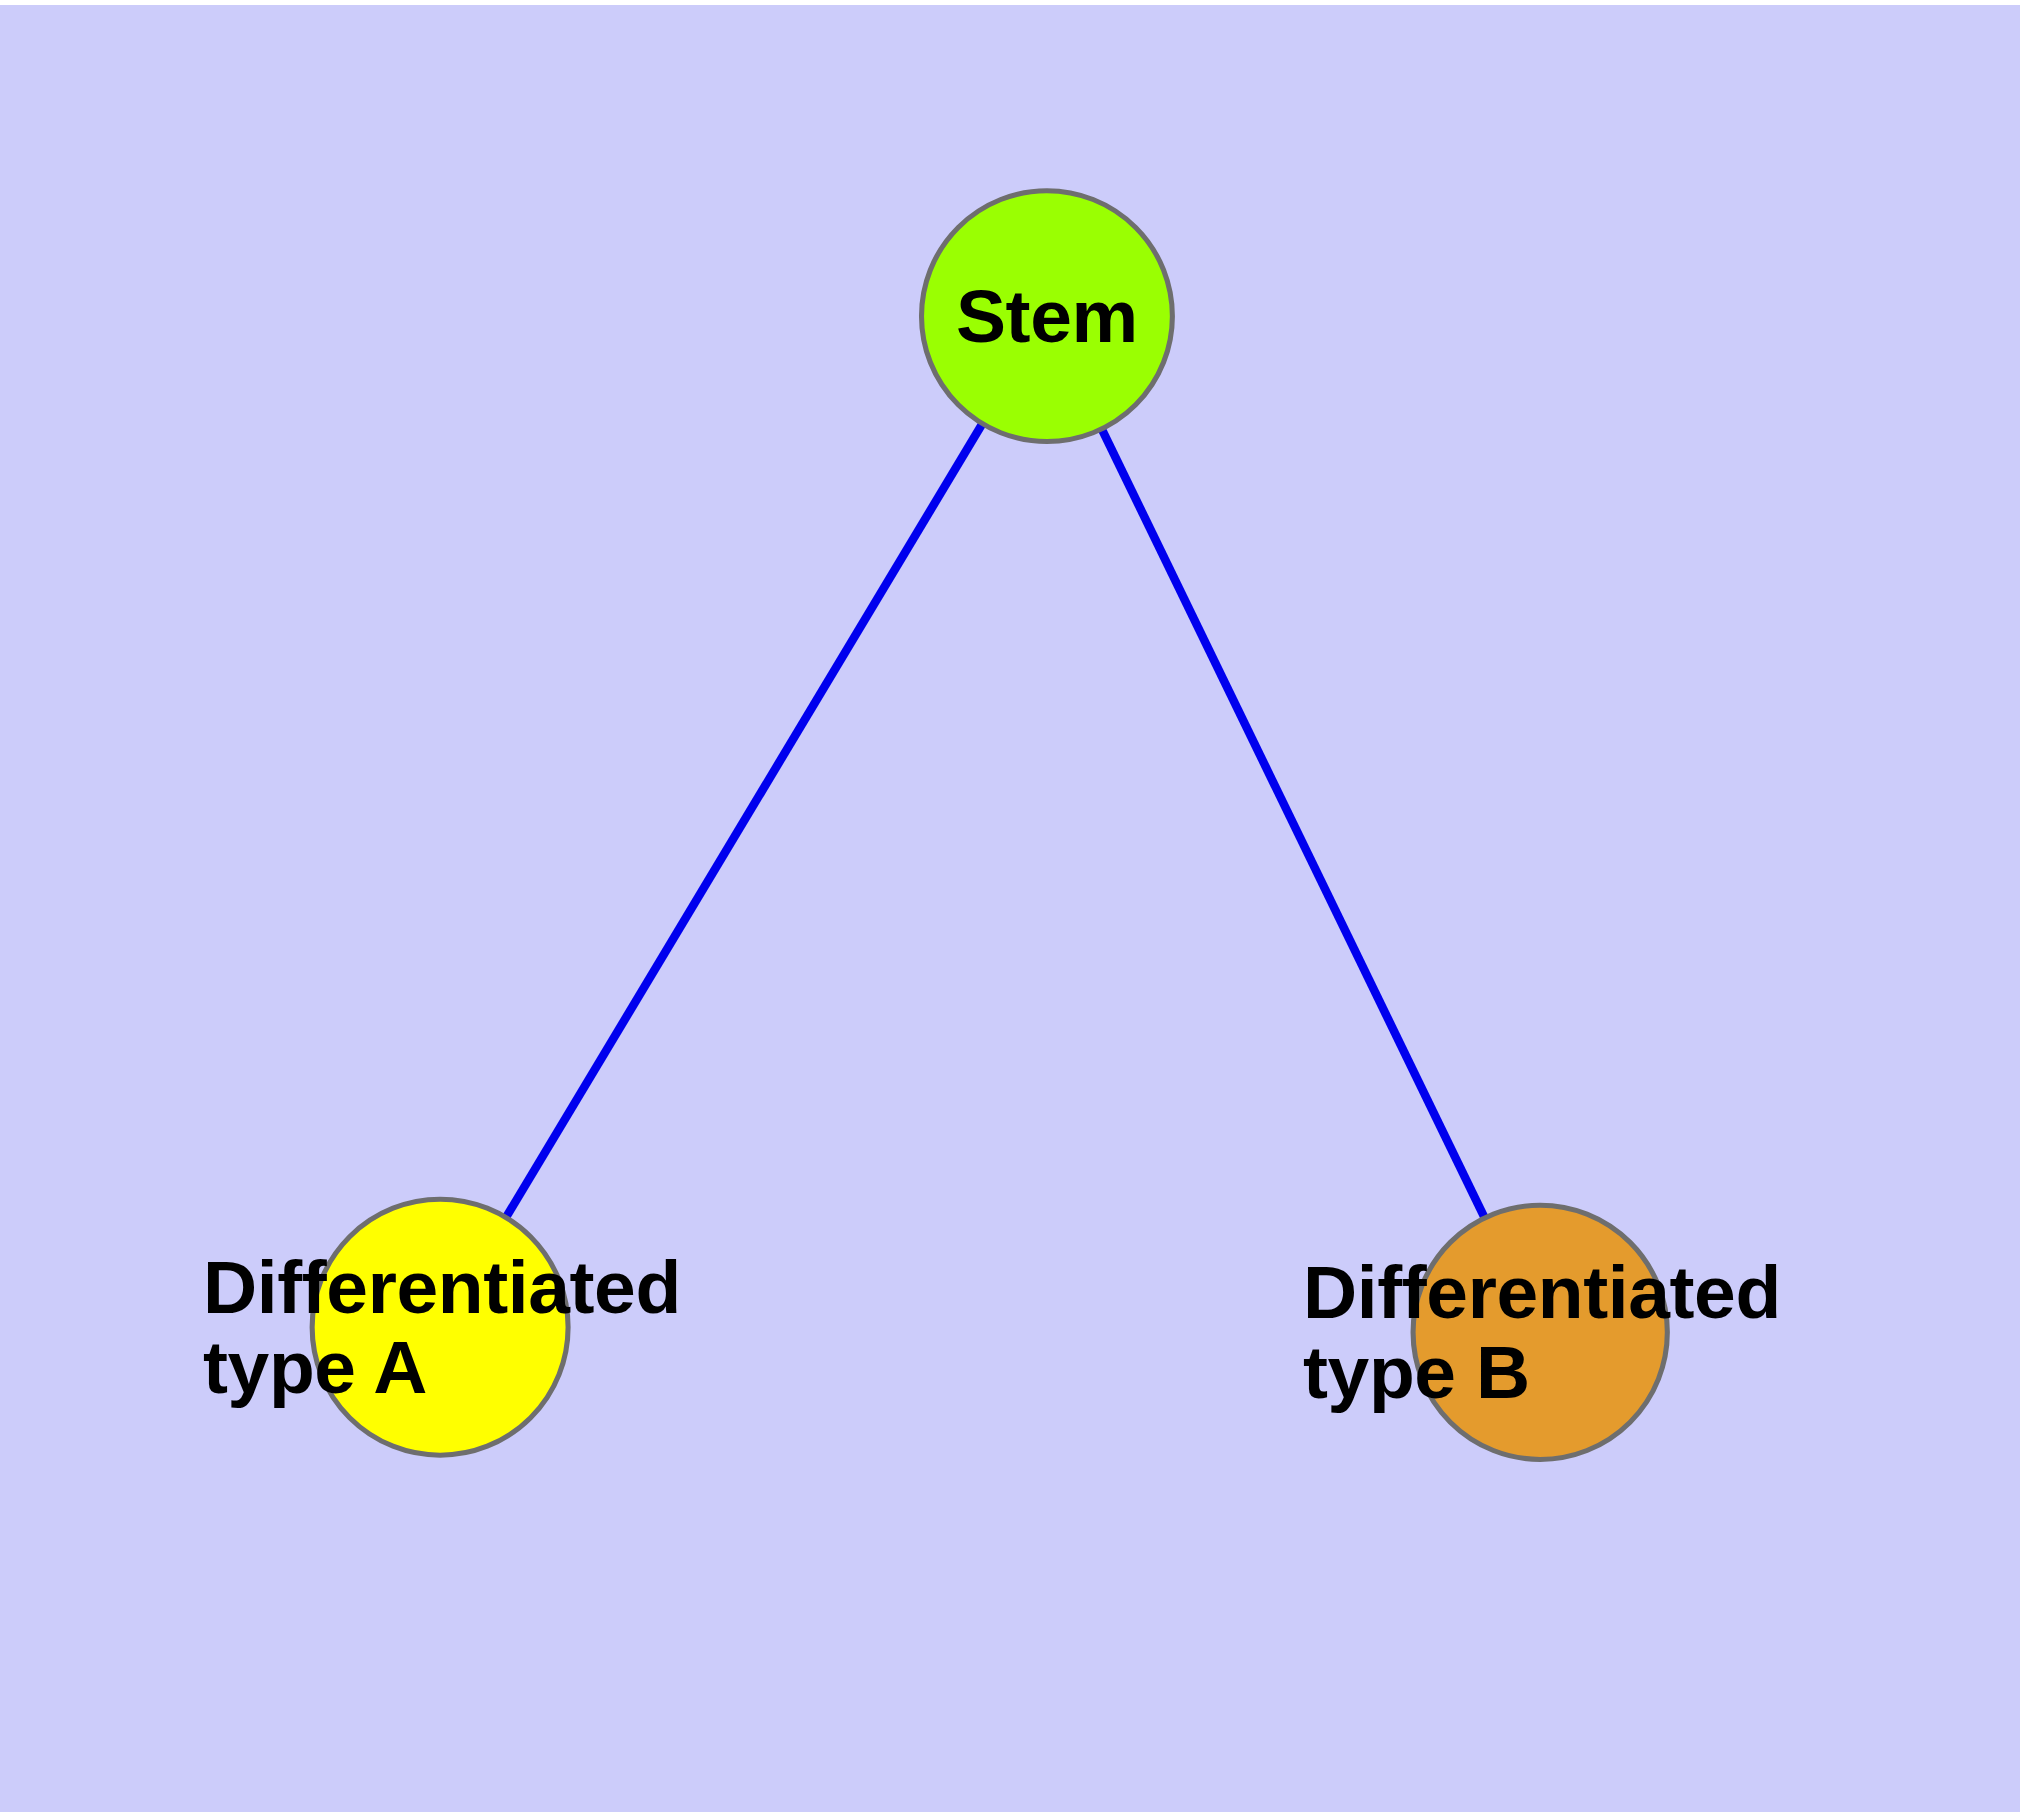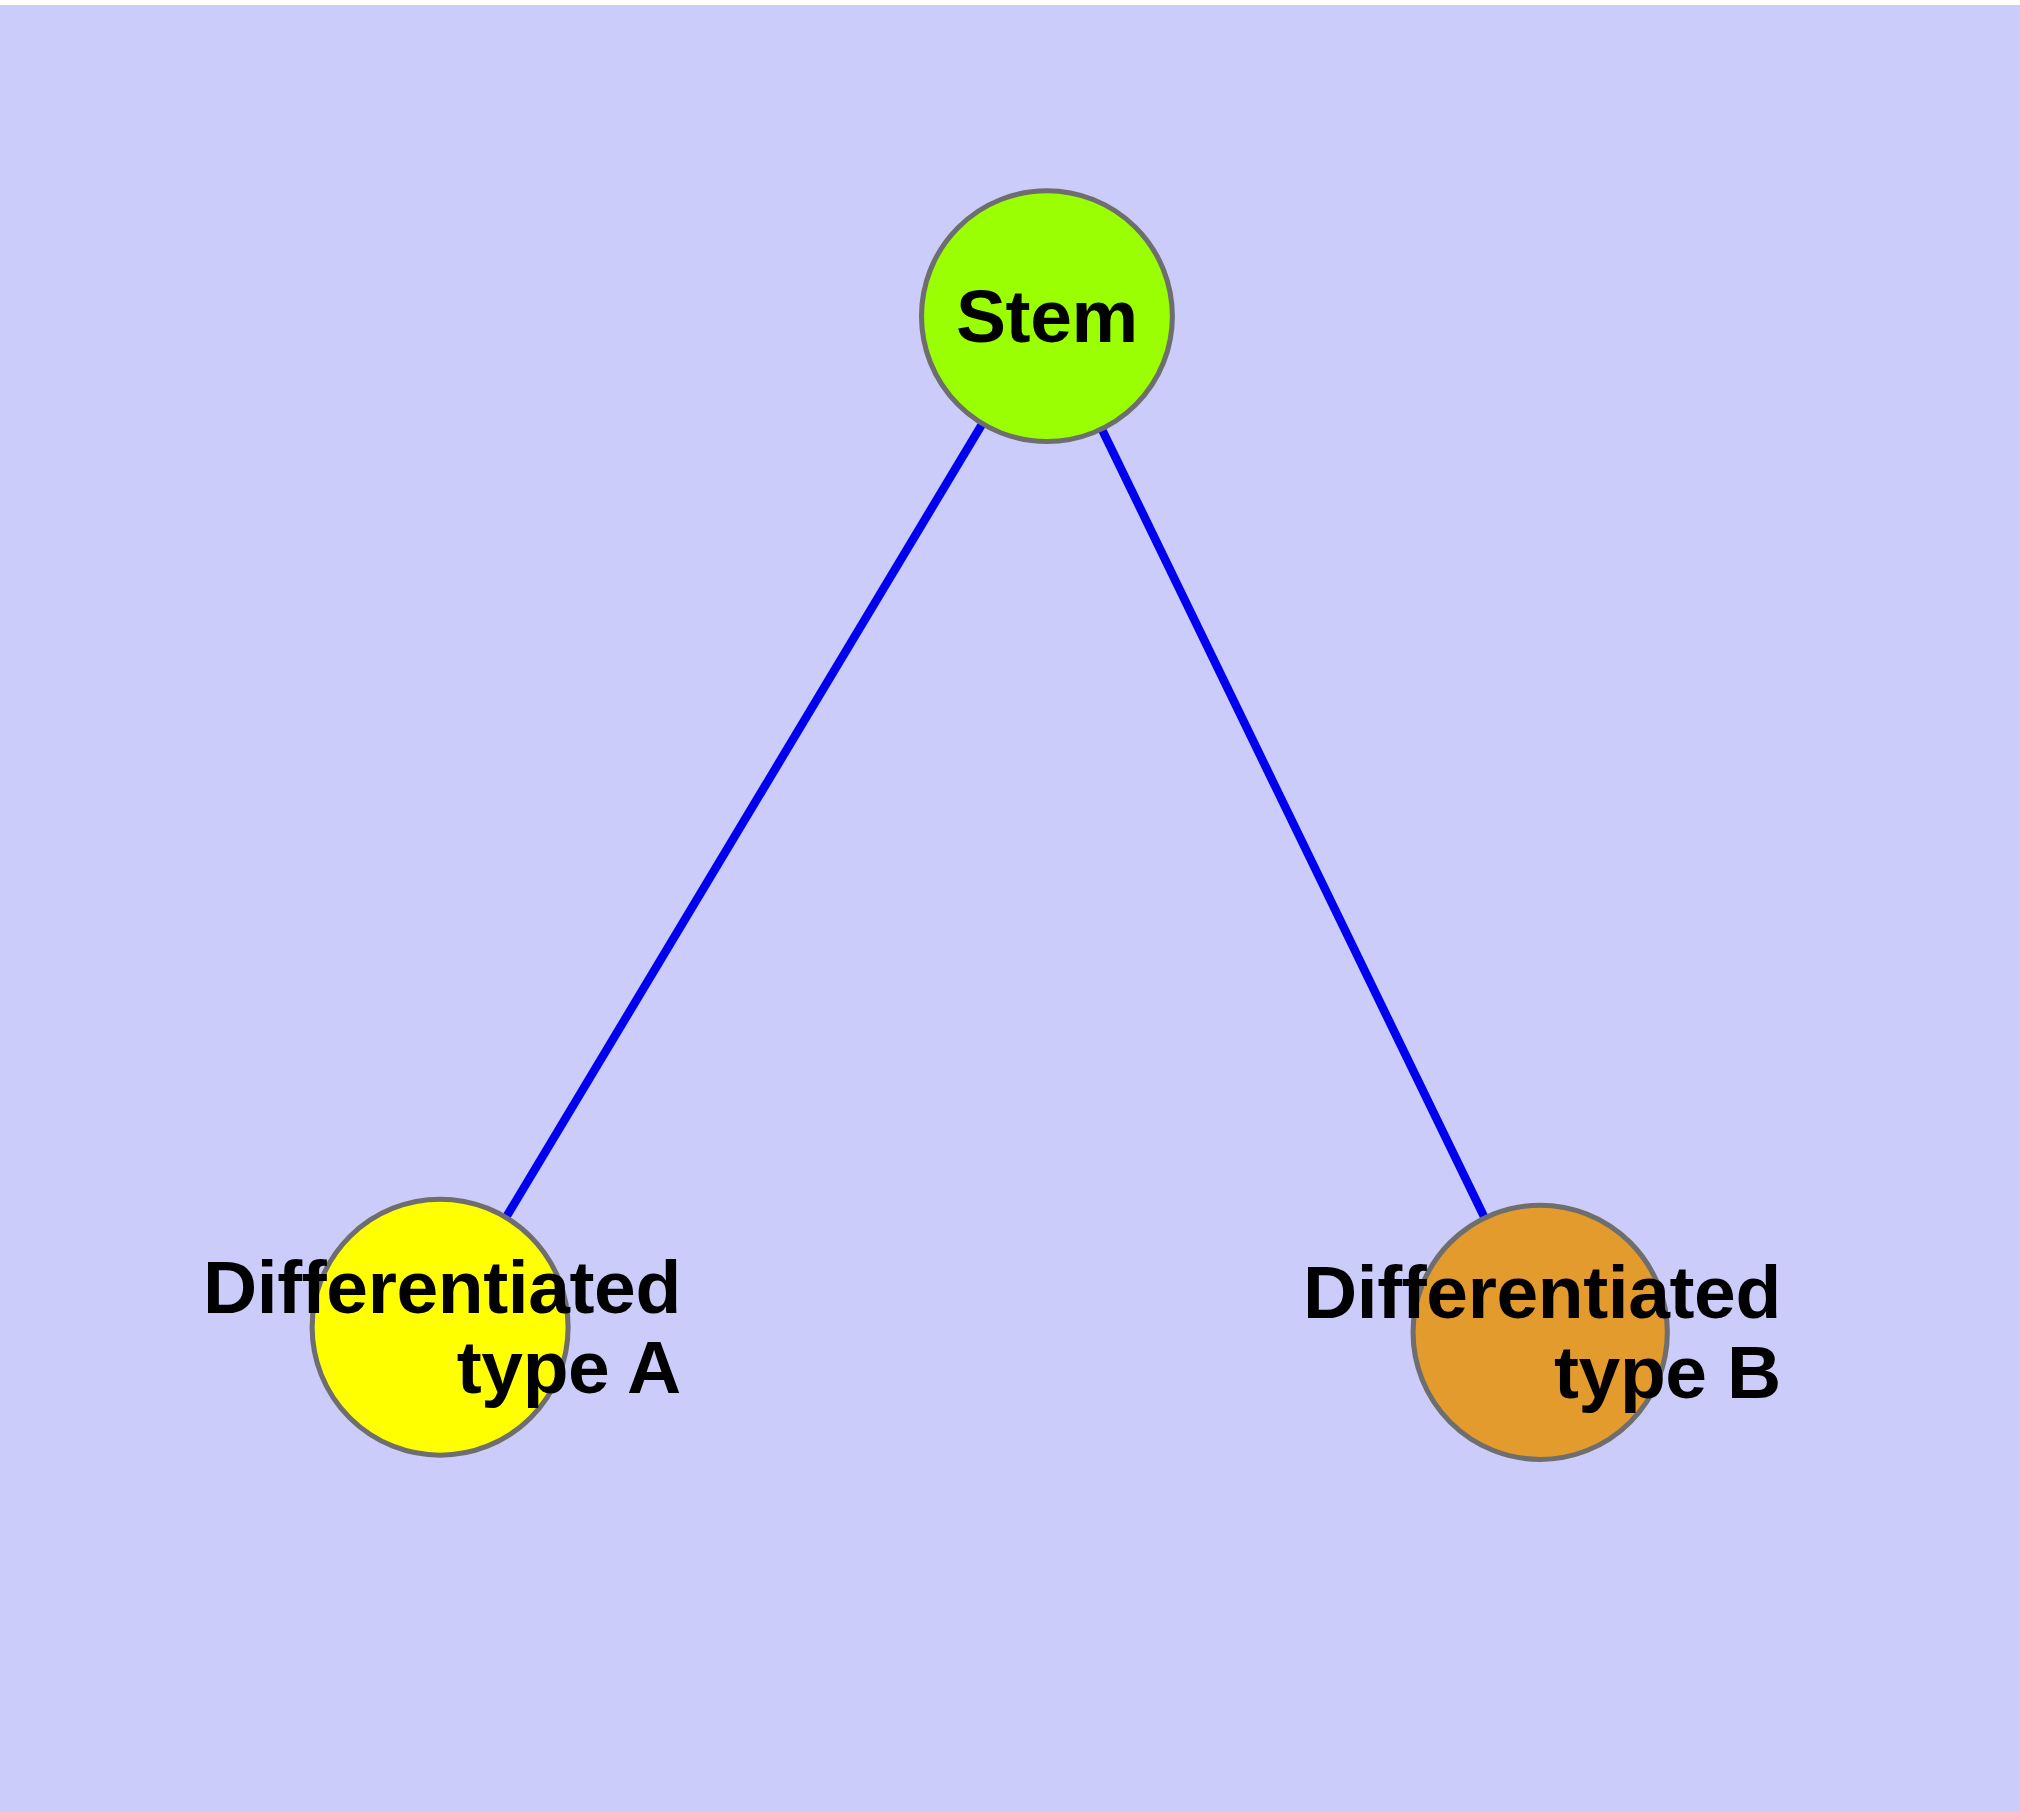--- a/index.html
+++ b/index.html
@@ -36,21 +36,21 @@
     stroke-width: 10;
     stroke-linecap: butt;
     fill: none;
   }
   .node-circle {
     stroke: #6e6e6e;
     stroke-width: 6;
   }
   .node-label {
     position: absolute;
-    text-align: right;
+    text-align: left;
     color: #000000;
     font-weight: bold;
     font-size: 75px;
     line-height: 1.06;
     white-space: pre;
     letter-spacing: -0.4px;
     pointer-events: none;
   }
 </style>
 </head>

